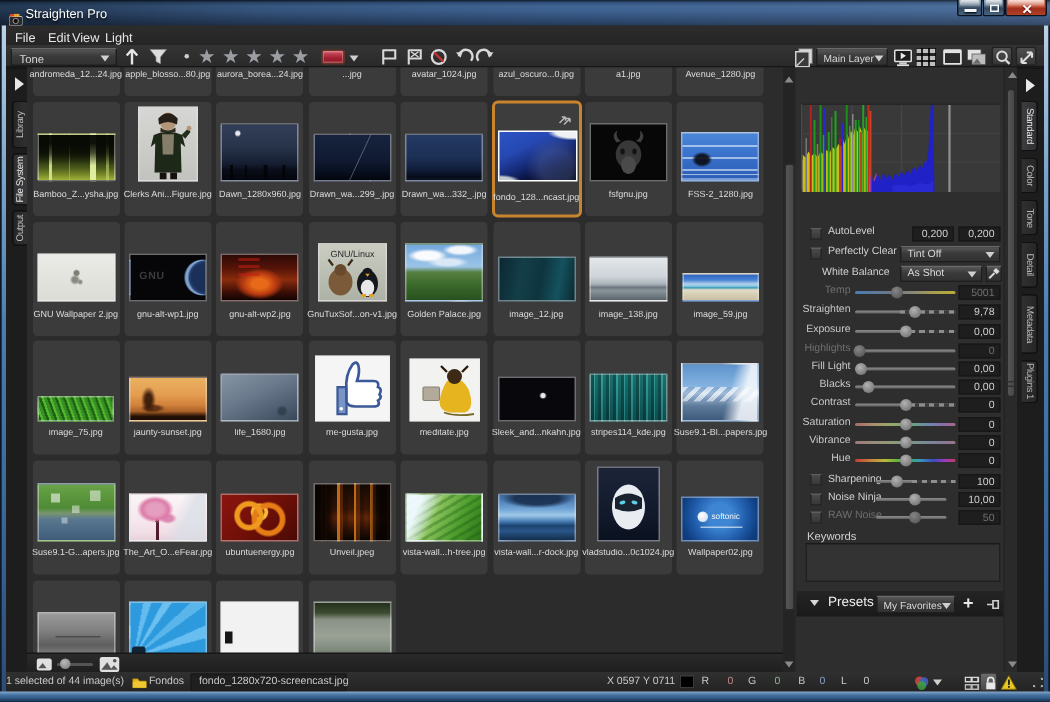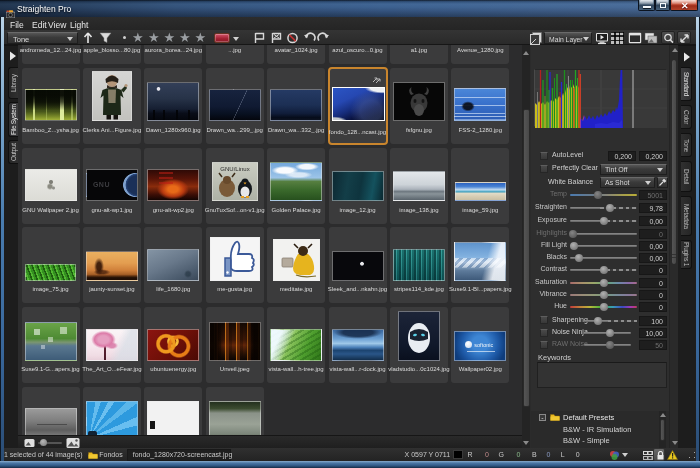--- a/index.html
+++ b/index.html
@@ -564,34 +564,31 @@
       </div>
       <div class="vbox" style="top:283.0px;">10,00</div>
       <div class="cb" style="top:295.8px;"></div>
       <div class="cblab dis" style="top:295.3px;">RAW Noise</div>
       <div class="track" style="left:53px;top:299.3px;width:47px;">
         <div class="knob" style="left:22px;filter:brightness(.75);"></div>
       </div>
       <div class="vbox dis" style="top:295.3px;">50</div>
       <div class="abs" style="left:7px;top:308px;font-size:7.5px;color:#cfcfcf;">Keywords</div>
       <div class="abs" style="left:6px;top:317px;width:130px;height:26px;background:#333333;border:1px solid #202020;border-top-color:#1a1a1a;"></div>
-      <div class="abs" style="left:0px;top:366px;width:138px;height:37px;background:#2a2a2a;overflow:hidden;">
-<div class="abs" style="left:8px;top:2.5px;width:7px;height:7px;background:#3a3a3a;border:1px solid #8a8a8a;color:#ddd;font-size:7px;line-height:5.5px;text-align:center;">-</div>
-<svg class="abs" style="left:19px;top:2px;" width="10" height="8">
-          <path d="M0.5 1.5 L4 1.5 L5 3 L9.5 3 L9.5 7.5 L0.5 7.5 Z" fill="#e8b61e" stroke="#8a6a10" stroke-width="0.5"></path>
-          <path d="M0.5 3.5 L9.5 3.5 L9.5 7.5 L0.5 7.5 Z" fill="#f0c832"></path>
+      <div class="phead" style="top:349px;height:17px;background:linear-gradient(180deg,#242424,#1a1a1a);">
+        <div class="ptri" style="left:9px;top:6px;"></div>
+        <span style="position:absolute;left:21px;top:2px;font-size:9px;">Presets</span>
+        <div class="abs dd" style="left:53px;top:2.5px;width:53px;height:12px;font-size:6.8px;">
+          <span style="position:absolute;left:4px;top:3px;">My Favorites</span>
+          <div class="caret" style="position:absolute;right:2px;top:4.5px;"></div>
+        </div>
+        <div class="abs" style="left:111px;top:1px;font-size:12px;color:#e8e8e8;font-weight:bold;">+</div>
+        <svg class="pin" style="left:126px;top:5px;" width="11" height="8">
+          <path d="M1 4 L5 4 M5 1.5 L5 6.5 M5 1.5 L8.5 1.5 L8.5 6.5 L5 6.5 Z" stroke="#cfcfcf" stroke-width="1.1" fill="none"></path>
         </svg>
-<div class="abs" style="left:32px;top:2px;font-size:7.5px;color:#e4e4e4;">Default Presets</div>
-<div class="abs" style="left:32px;top:14px;font-size:7.5px;color:#d4d4d4;">B&amp;W - IR Simulation</div>
-<div class="abs" style="left:32px;top:25px;font-size:7.5px;color:#d4d4d4;">B&amp;W - Simple</div>
-<div class="abs" style="left:32px;top:34.5px;font-size:7.5px;color:#d4d4d4;">Bleach Bypass</div>
-<div class="abs sbtrack" style="left:128px;top:0px;width:7px;height:37px;background:#242424;">
-<div class="uarr" style="position:absolute;left:0.5px;top:2px;"></div>
-<div class="sbthumb" style="position:absolute;left:0.5px;top:8px;width:5px;height:22px;"></div>
-</div>
       </div>
     </div>
 <div class="abs" style="left:669px;top:45px;width:9px;height:403px;background:#2a2a2a;border-left:1px solid #242424;">
 <div class="uarr abs" style="left:1.5px;top:3px;"></div>
 <div class="sbthumb abs" style="left:1px;top:14px;width:6px;height:206px;border-radius:3px;"></div>
 <div class="abs" style="left:2px;top:209px;width:4px;height:1px;background:#333;"></div>
 <div class="abs" style="left:2px;top:212px;width:4px;height:1px;background:#333;"></div>
 <div class="darr abs" style="left:1.5px;top:396px;"></div>
     </div>
 <div class="abs" id="rstrip">

